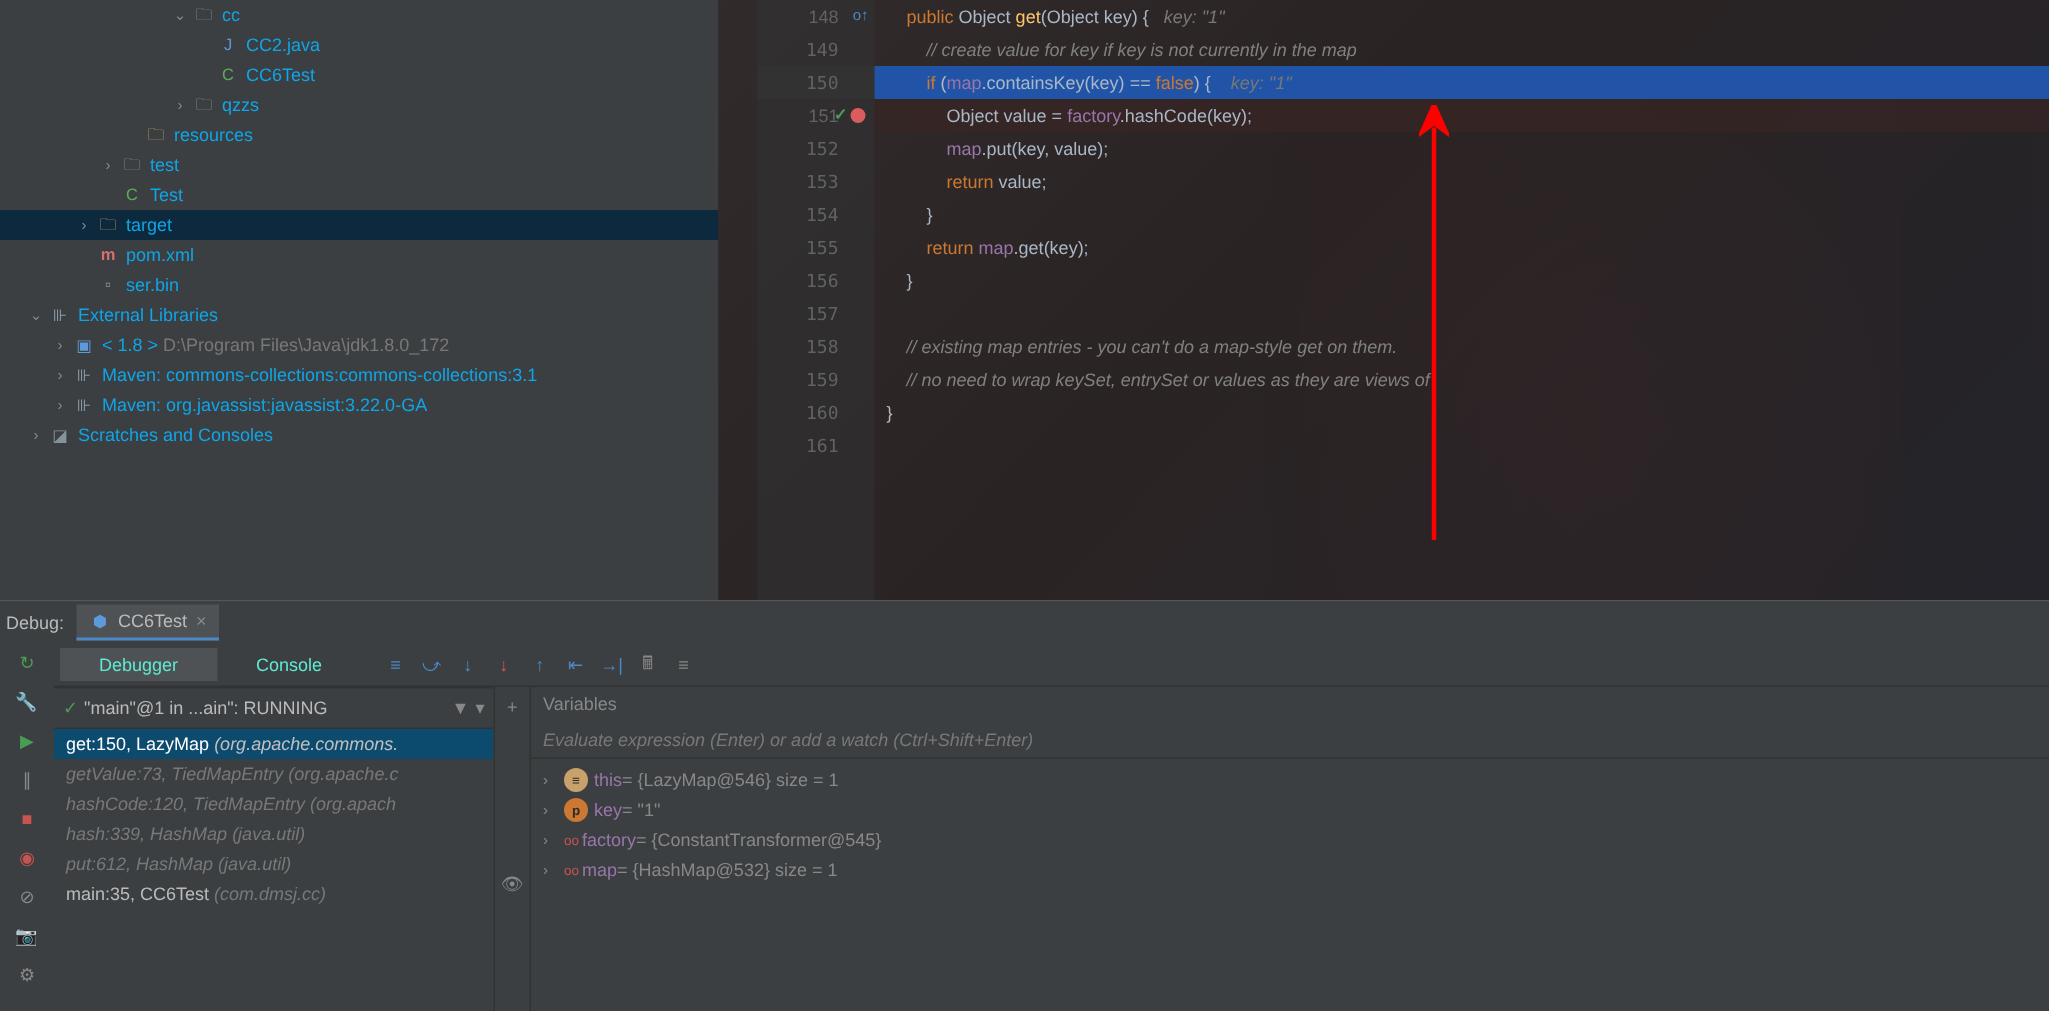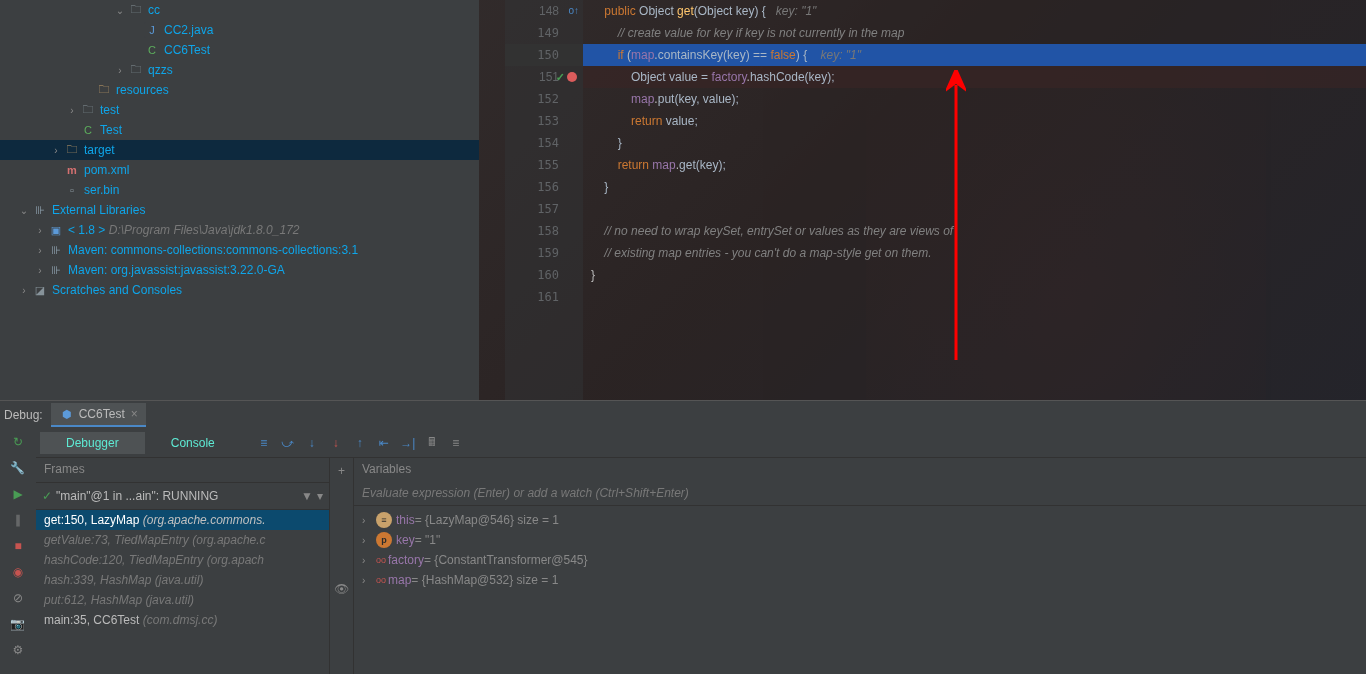--- a/index.html
+++ b/index.html
@@ -14,21 +14,21 @@
 .icon.folder-open { color: #87939a; }
 .icon.folder-orange { color: #c9a26b; }
 .icon.java-class { color: #5c9ad9; background: #3c3f41; border-radius: 2px; }
 .icon.java-test { color: #5cad5c; }
 .icon.resources { color: #c9a26b; }
 .icon.maven { color: #d47070; font-weight: bold; }
 .icon.file { color: #87939a; }
 .icon.lib { color: #8a9ba8; }
 .icon.module { color: #5c9ad9; }
 .tree-label { color: #0ea5e9; }
-.tree-label.dim { color: #787878; font-style: italic; }
+.tree-label.dim { color: #787878; }
 .indent-0 { padding-left: 16px; }
 .indent-1 { padding-left: 32px; }
 .indent-2 { padding-left: 48px; }
 .indent-3 { padding-left: 64px; }
 .indent-4 { padding-left: 80px; }
 .indent-6 { padding-left: 112px; }
 .indent-7 { padding-left: 128px; }
 
 .editor-area { flex: 1; position: relative; background: #2b2b2b; display: flex; }
 .bg-image { position: absolute; inset: 0; background: linear-gradient(135deg, #3a2a2a 0%, #2a1818 40%, #1a1a2a 100%); opacity: 0.4; }
@@ -193,22 +193,22 @@
       <div class="code-line">    <span class="kw">public</span> <span class="type">Object</span> <span class="method">get</span><span class="paren">(Object key) {</span>   <span class="param-hint">key: "1"</span></div>
       <div class="code-line">        <span class="comment">// create value for key if key is not currently in the map</span></div>
       <div class="code-line current">        <span class="kw">if</span> (<span class="field">map</span>.<span class="type">containsKey</span><span class="paren">(key)</span><span class="paren"> == </span><span class="kw">false</span><span class="paren">) {</span>    <span class="param-hint">key: "1"</span></div>
       <div class="code-line bp-line">            <span class="type">Object</span> <span class="type">value</span><span class="paren"> = </span><span class="field">factory</span>.<span class="type">hashCode</span><span class="paren">(key);</span></div>
       <div class="code-line">            <span class="field">map</span>.<span class="type">put</span><span class="paren">(key, value);</span></div>
       <div class="code-line">            <span class="kw">return</span><span class="type"> value;</span></div>
       <div class="code-line">        <span class="paren">}</span></div>
       <div class="code-line">        <span class="kw">return</span><span class="field"> map</span>.<span class="type">get</span><span class="paren">(key);</span></div>
       <div class="code-line">    <span class="paren">}</span></div>
       <div class="code-line"></div>
+      <div class="code-line">    <span class="comment">// existing map entries - you can't do a map-style get on them.</span></div>
       <div class="code-line">    <span class="comment">// no need to wrap keySet, entrySet or values as they are views of</span></div>
-      <div class="code-line">    <span class="comment">// existing map entries - you can't do a map-style get on them.</span></div>
       <div class="code-line">}</div>
       <div class="code-line"></div>
     </div>
     <div class="red-arrow">
       <svg viewBox="0 0 20 290">
           <path d="M10 290 L10 15 M10 0 L2 18 L10 12 L18 18 Z" stroke="#ff0000" stroke-width="3" fill="#ff0000"></path>
         </svg>
     </div>
   </div>
 </div>
@@ -245,21 +245,20 @@
           <div class="step-btn" style="color:#c75450">↓</div>
           <div class="step-btn">↑</div>
           <div class="step-btn">⇤</div>
           <div class="step-btn">→|</div>
           <div class="step-btn" style="color:#888">🖩</div>
           <div class="step-btn" style="color:#888">≡</div>
         </div>
       </div>
       <div class="debug-content">
         <div class="frames-col">
-          <div class="col-header">Frames</div>
           <div class="frame-thread">
             <span class="thread-check">✓</span>
             <span>"main"@1 in ...ain": RUNNING</span>
             <span class="thread-actions">
               <span style="color:#888">▼</span>
               <span style="color:#888">▾</span>
             </span>
           </div>
           <div class="frame-list">
             <div class="frame-item active"><span>get:150, LazyMap</span>&nbsp;<span class="frame-loc">(org.apache.commons.</span></div>

